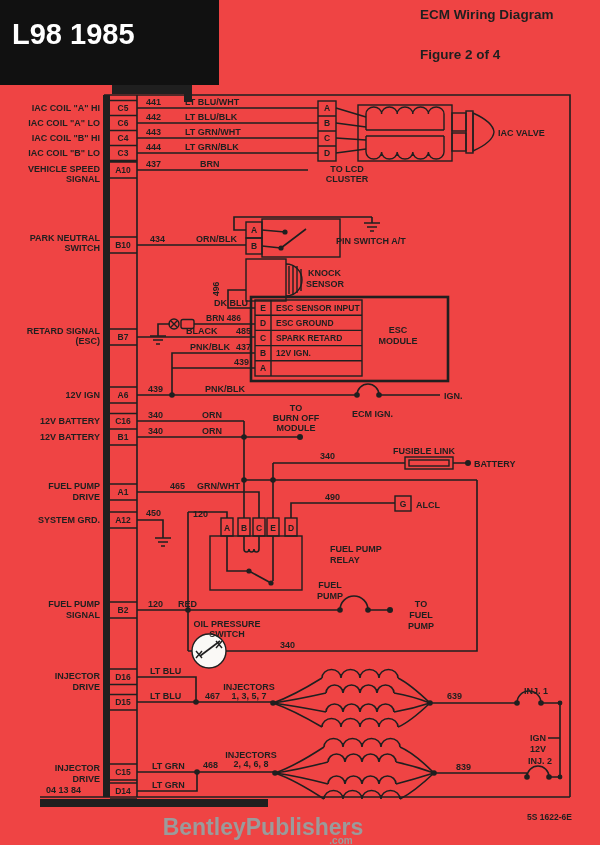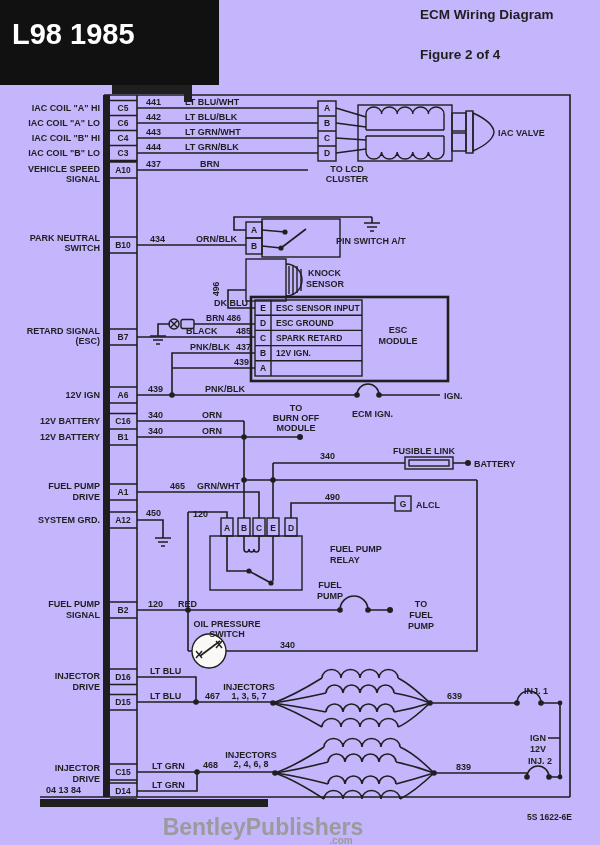--- a/index.html
+++ b/index.html
@@ -1,16 +1,16 @@
 <!DOCTYPE html>
 <html><head>
 <meta charset="utf-8">
 <style>
   html,body{margin:0;padding:0;background:#fff;}
-  #page{width:600px;height:845px;position:relative;background:#c4b5fd;}
+  #page{width:600px;height:845px;position:relative;background:#ef4444;}
   svg text{font-family:"Liberation Sans",sans-serif;font-weight:700;fill:#1f1f1f;}
   .t85{font-size:8.5px}.t9{font-size:9px}.t13{font-size:13.5px}
   .t29{font-size:29px;fill:#fff}
   .t23{font-size:23px;fill:#9b9b9b}.tcom{font-size:10px;fill:#9b9b9b}
   .mid{text-anchor:middle}.end{text-anchor:end}
   .w{stroke:#1f1f1f;stroke-width:1.6;fill:none;stroke-linecap:butt}
   .bx{stroke:#1f1f1f;stroke-width:1.4;fill:none}
   .thk{stroke:#1f1f1f;stroke-width:2.6;fill:none}
   .ink{fill:#1f1f1f;stroke:none}
   .paper{fill:#faf9f6}

